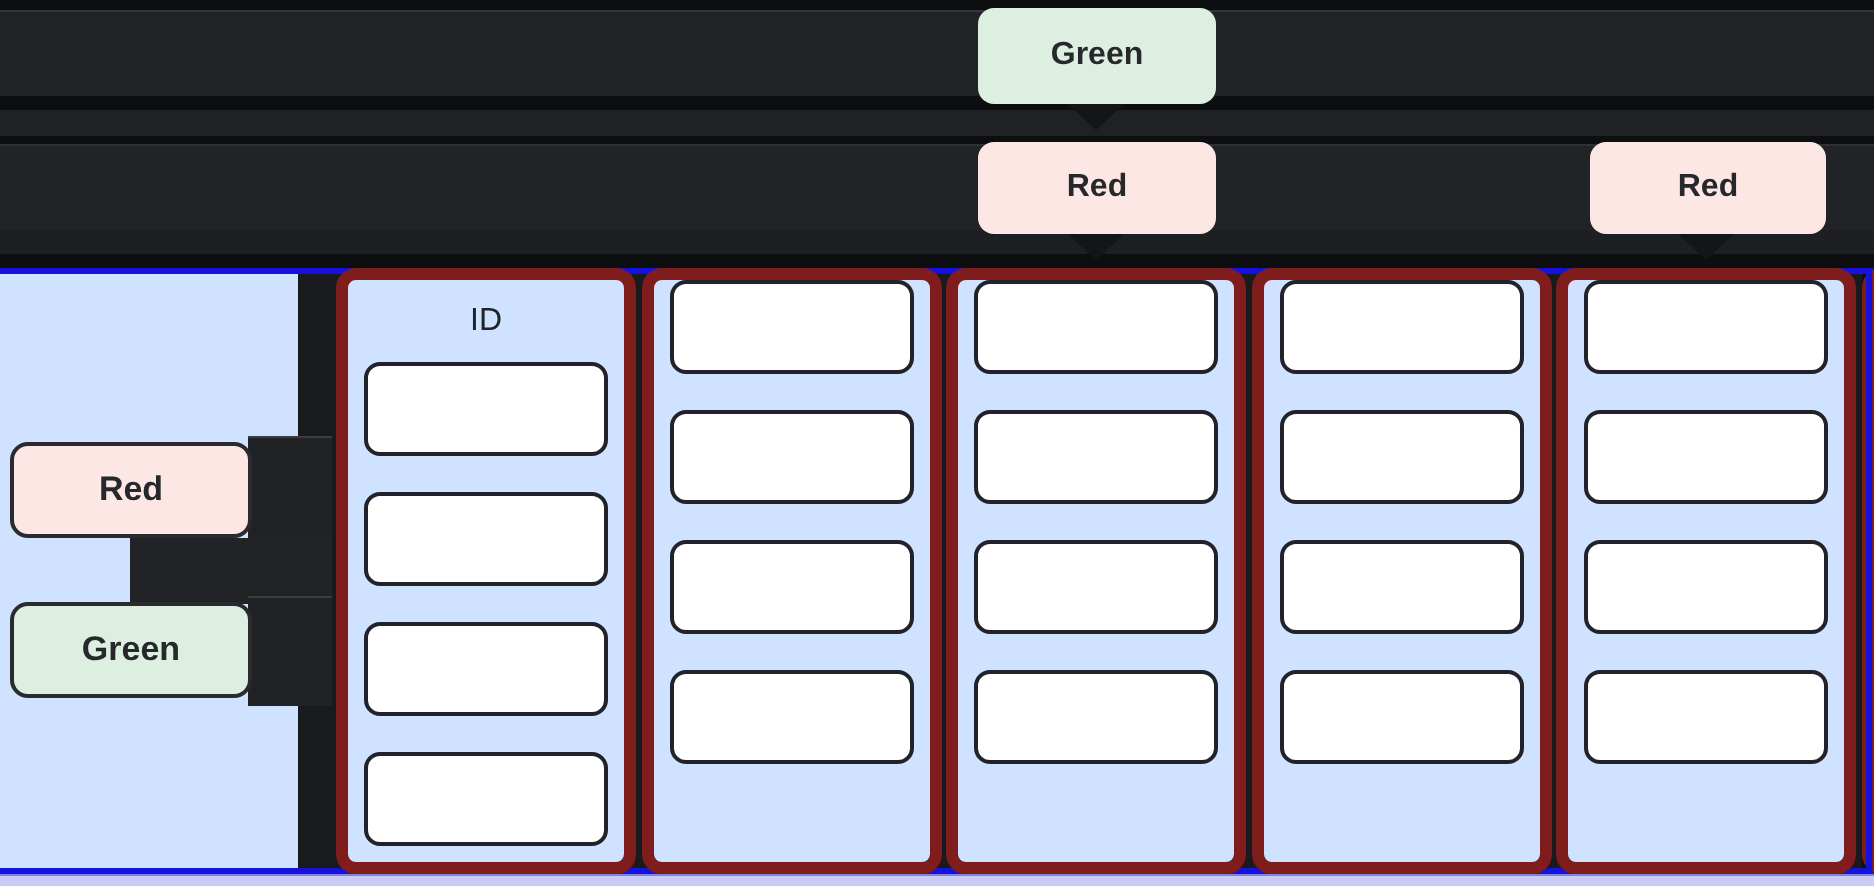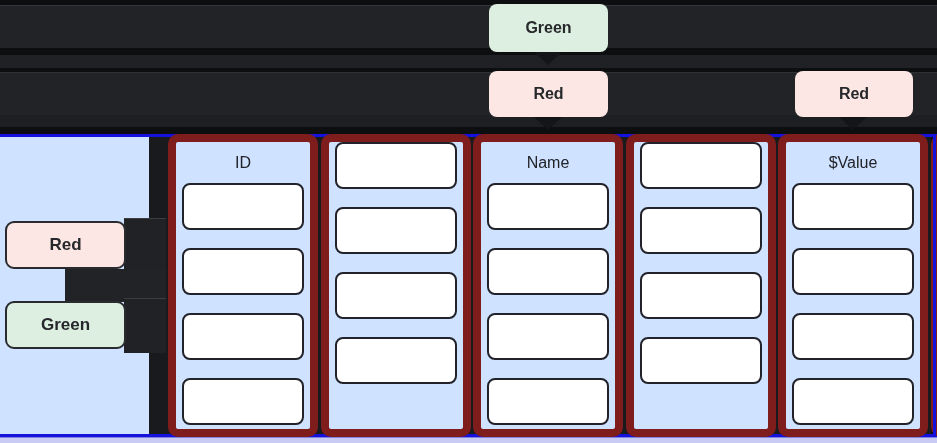--- a/index.html
+++ b/index.html
@@ -76,21 +76,21 @@
   }
   .sb-red   { top: 221px; background: #fce7e4; }
   .sb-green { top: 301px; background: #dcefe1; }
 
   
   .column {
     position: absolute; top: 134px;
     width: 150px; height: 303px;
     box-sizing: border-box;
     background: #cfe2ff;
-    border: 8px solid #7f1d1d;
+    border: 6px solid #7f1d1d;
     border-radius: 10px;
     z-index: 3;
   }
   .col-header {
     height: 41px;
     display: flex; align-items: center; justify-content: center;
     font-size: 16px; color: #212329;
   }
   .cell {
     width: 122px; height: 47px;
@@ -161,34 +161,32 @@
         <div class="cell"></div>
         <div class="cell"></div>
       </div>
       <div class="column" style="left: 320.5px;">
         <div class="cell"></div>
         <div class="cell"></div>
         <div class="cell"></div>
         <div class="cell"></div>
       </div>
       <div class="column" style="left: 473px;">
-        <div class="col-header">Name</div>
         <div class="cell"></div>
         <div class="cell"></div>
         <div class="cell"></div>
         <div class="cell"></div>
       </div>
       <div class="column" style="left: 625.5px;">
         <div class="cell"></div>
         <div class="cell"></div>
         <div class="cell"></div>
         <div class="cell"></div>
       </div>
       <div class="column" style="left: 778px;">
-        <div class="col-header">$Value</div>
         <div class="cell"></div>
         <div class="cell"></div>
         <div class="cell"></div>
         <div class="cell"></div>
       </div>
       <div class="column" style="left: 930.5px;">
         <div class="col-header"></div>
       </div>
     </div>
 

